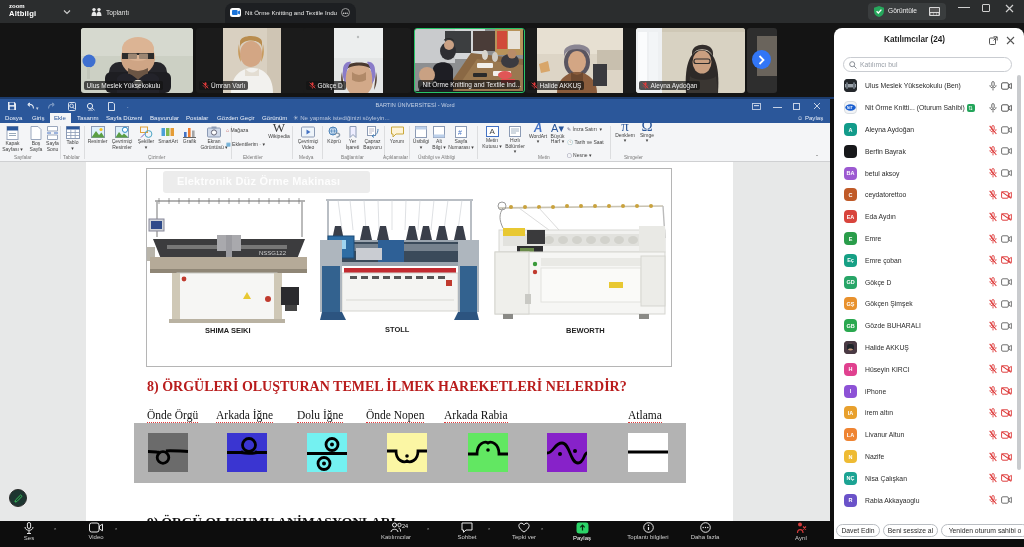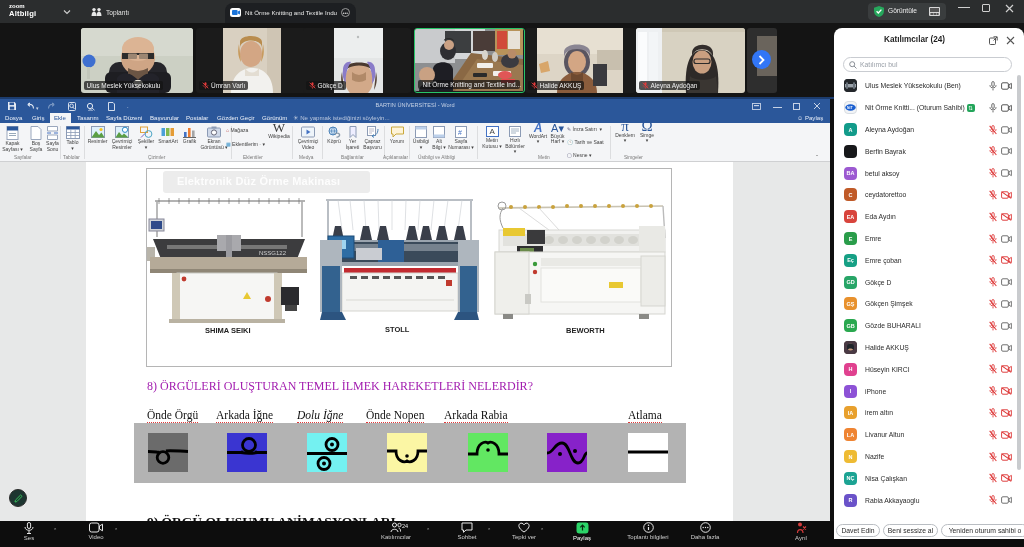--- a/index.html
+++ b/index.html
@@ -584,26 +584,26 @@
       <rect x="52" y="70" width="100" height="34" fill="#fafaf8" stroke="#e2e2de"></rect>
       <rect x="120" y="84" width="14" height="6" fill="#e8c832"></rect>
       <rect x="152" y="58" width="24" height="50" fill="#ecece8" stroke="#d5d5d0"></rect>
       <rect x="36" y="96" width="6" height="10" fill="#c9c9c4"></rect>
       <rect x="14" y="116" width="10" height="5" fill="#8a8a86"></rect>
       <rect x="150" y="116" width="10" height="5" fill="#8a8a86"></rect>
     </svg>
     <div class="abs" style="left:566px;top:164px;font-size:7.5px;font-weight:bold;color:#222;">BEWORTH</div>
 
 
-    <div class="abs" style="left:147px;top:216.5px;font-family:'Liberation Serif',serif;font-size:12px;font-weight:normal;color:#a21caf;">8) ÖRGÜLERİ OLUŞTURAN TEMEL İLMEK HAREKETLERİ NELERDİR?</div>
+    <div class="abs" style="left:147px;top:216.5px;font-family:'Liberation Serif',serif;font-size:14px;font-weight:bold;color:#b91c1c;">8) ÖRGÜLERİ OLUŞTURAN TEMEL İLMEK HAREKETLERİ NELERDİR?</div>
 
     <div class="abs" id="lblrow" style="left:0;top:247px;height:14px;width:830px;font-family:'Liberation Serif',serif;font-size:11.5px;color:#111;">
       <span class="klbl" style="left:147px;text-align:right;">Önde Örgü</span>
       <span class="klbl" style="left:216px;">Arkada İğne</span>
-      <span class="klbl" style="left:297px;font-style:italic;">Dolu İğne</span>
+      <span class="klbl" style="left:297px;">Dolu İğne</span>
       <span class="klbl" style="left:366px;">Önde Nopen</span>
       <span class="klbl" style="left:444px;">Arkada Rabia</span>
       <span class="klbl" style="left:525px;margin-top:40px;">Ön-Arka Nopen</span>
       <span class="klbl" style="left:628px;">Atlama</span>
     </div>
 
     <div class="abs" style="left:134px;top:261px;width:552px;height:60px;background:#b3b3b3;"></div>
     <svg class="abs" style="left:134px;top:261px;" width="552" height="60" viewBox="0 0 552 60">
 
       <rect x="14" y="10" width="40" height="39" fill="#6b6b6b"></rect>

